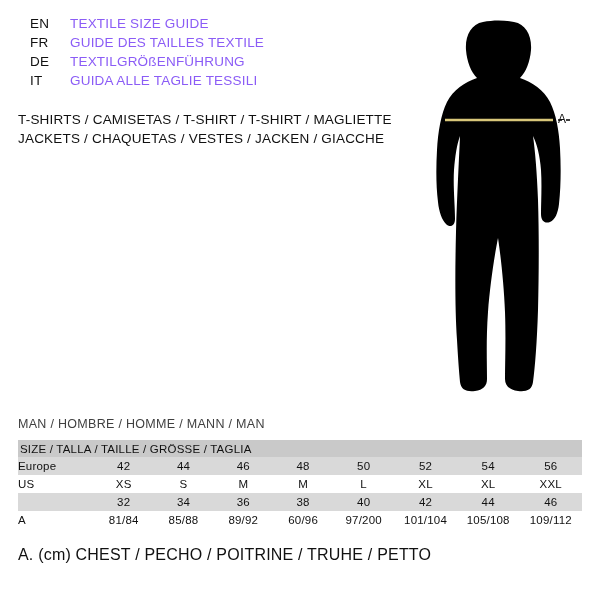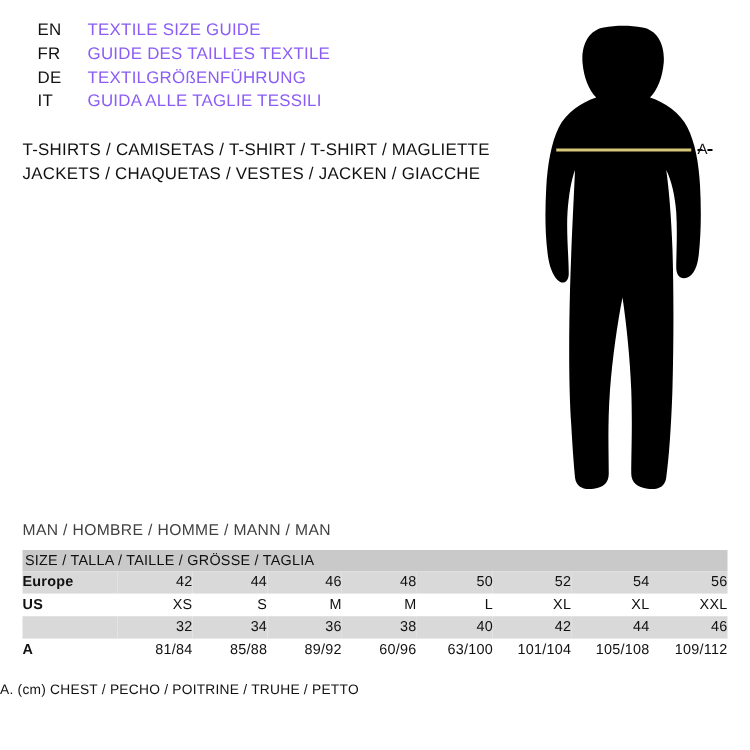--- a/index.html
+++ b/index.html
@@ -116,32 +116,31 @@
   }
   tr.band {
     background: #d9d9d9;
   }
   tr.plain {
     background: #ffffff;
   }
   td.rowlabel {
     width: 86px;
     padding-left: 2px;
-    font-weight: bold;
   }
   td.val {
     width: 68px;
-    text-align: right;
+    text-align: center;
   }
 
   .footnote {
     position: absolute;
-    left: 0;
+    left: 18px;
     top: 546px;
-    font-size: 11px;
+    font-size: 16px;
     letter-spacing: 0.2px;
     color: #111;
   }
 </style>
 </head>
 <body>
 
 <div class="page">
 
   <div class="lang-block">
@@ -256,21 +255,21 @@
         <td class="val">44</td>
         <td class="val">46</td>
       </tr>
 
       <tr class="plain">
         <td class="rowlabel">A</td>
         <td class="val">81/84</td>
         <td class="val">85/88</td>
         <td class="val">89/92</td>
         <td class="val">60/96</td>
-        <td class="val">63/100</td>
+        <td class="val">97/200</td>
         <td class="val">101/104</td>
         <td class="val">105/108</td>
         <td class="val">109/112</td>
       </tr>
     </tbody>
   </table>
 
   <div class="footnote">A. (cm) CHEST / PECHO / POITRINE / TRUHE / PETTO</div>
 
 </div>

